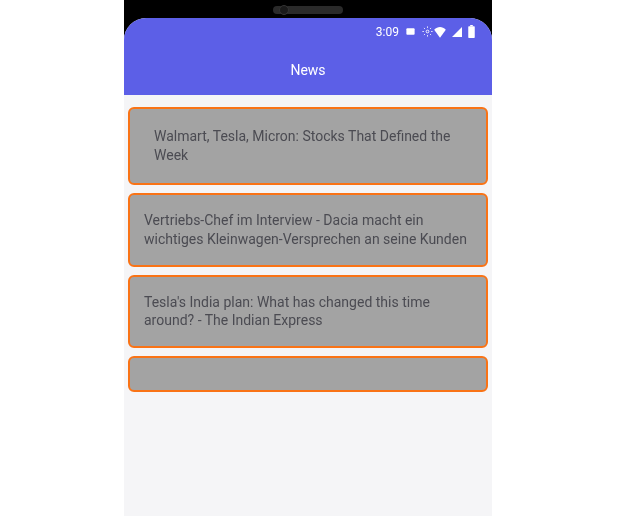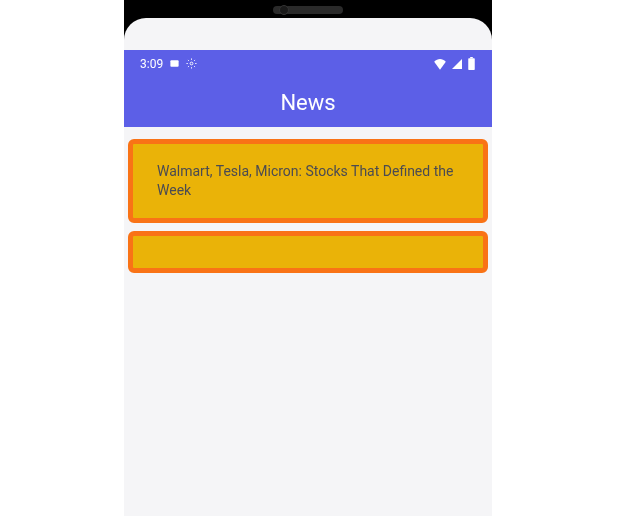--- a/index.html
+++ b/index.html
@@ -56,45 +56,44 @@
       border-radius: 22px 22px 0 0;
       overflow: hidden;
       background: #f5f5f7;
       height: 498px;
     }
     .status-bar {
       height: 27px;
       background: #5c5fe7;
       display: flex;
       align-items: center;
-      justify-content: space-between;
+      justify-content: flex-end;
       padding: 6px 16px;
       color: #fff;
       font-size: 12px;
-      margin-top: 32px;
     }
     .status-left { display: flex; align-items: center; gap: 6px; }
     .status-right { display: flex; align-items: center; gap: 4px; }
     .app-bar {
       height: 50px;
       background: #5c5fe7;
       display: flex;
       align-items: center;
       justify-content: center;
       color: #fff;
-      font-size: 22px;
+      font-size: 14px;
       font-weight: 400;
     }
     .list {
       padding: 0;
     }
     .card {
-      background: #eab308;
+      background: #a3a3a3;
       margin: 8px 4px 0 4px;
-      border: 5px solid #f97316;
+      border: 2px solid #f97316;
       border-radius: 6px;
       padding: 16px 14px;
       font-size: 14px;
       line-height: 1.35;
       color: #4b4b52;
     }
     .card:first-child { margin-top: 12px; }
     .card.single { text-align: left; padding: 18px 14px 18px 24px; }
     svg { display: block; }
   </style>
@@ -143,17 +142,23 @@
       </div>
     </div>
     <div class="app-bar">
       <span>News</span>
     </div>
     <div class="list">
       <div class="card single">
         <span>Walmart, Tesla, Micron: Stocks That Defined the Week</span>
       </div>
       <div class="card">
+        <span>Vertriebs-Chef im Interview - Dacia macht ein wichtiges Kleinwagen-Versprechen an seine Kunden</span>
+      </div>
+      <div class="card">
+        <span>Tesla's India plan: What has changed this time around? - The Indian Express</span>
+      </div>
+      <div class="card">
         
       </div>
     </div>
   </div>
 </div>
 
 </body></html>

